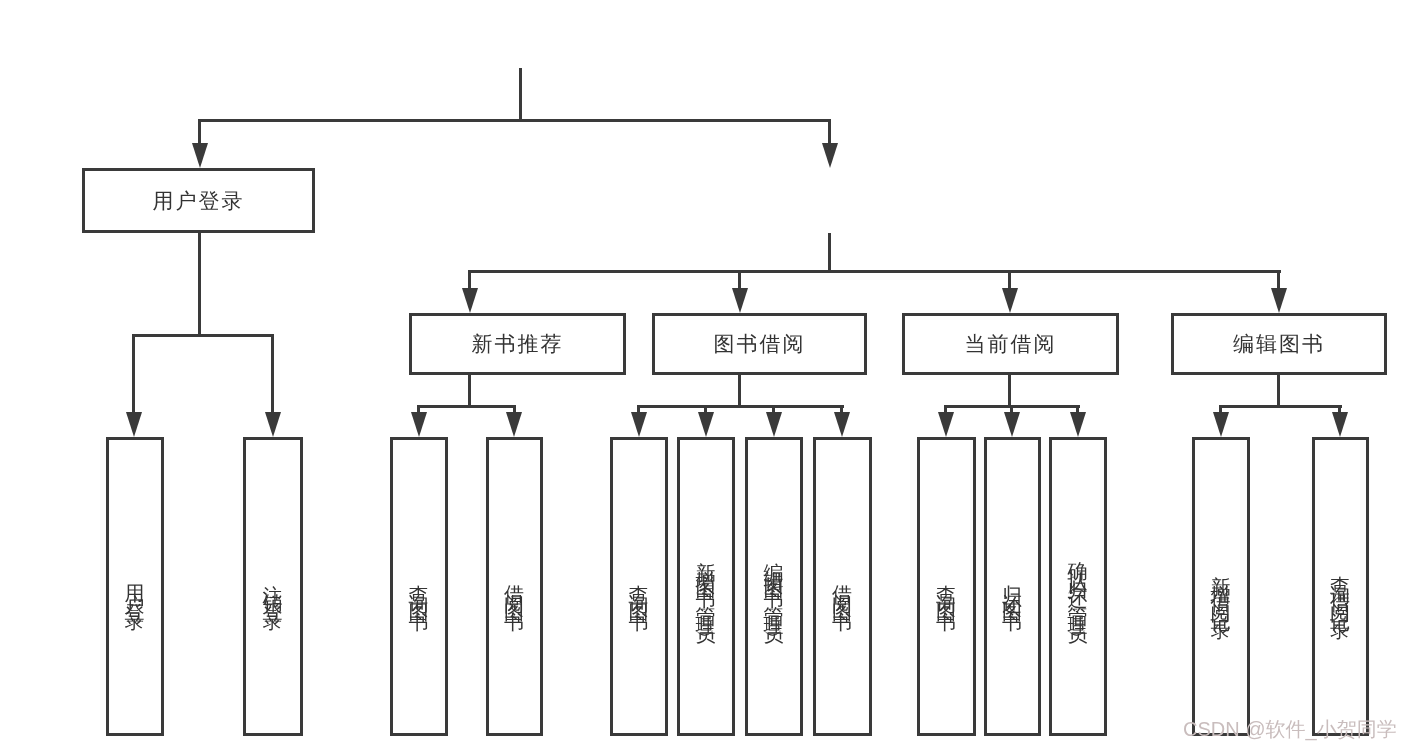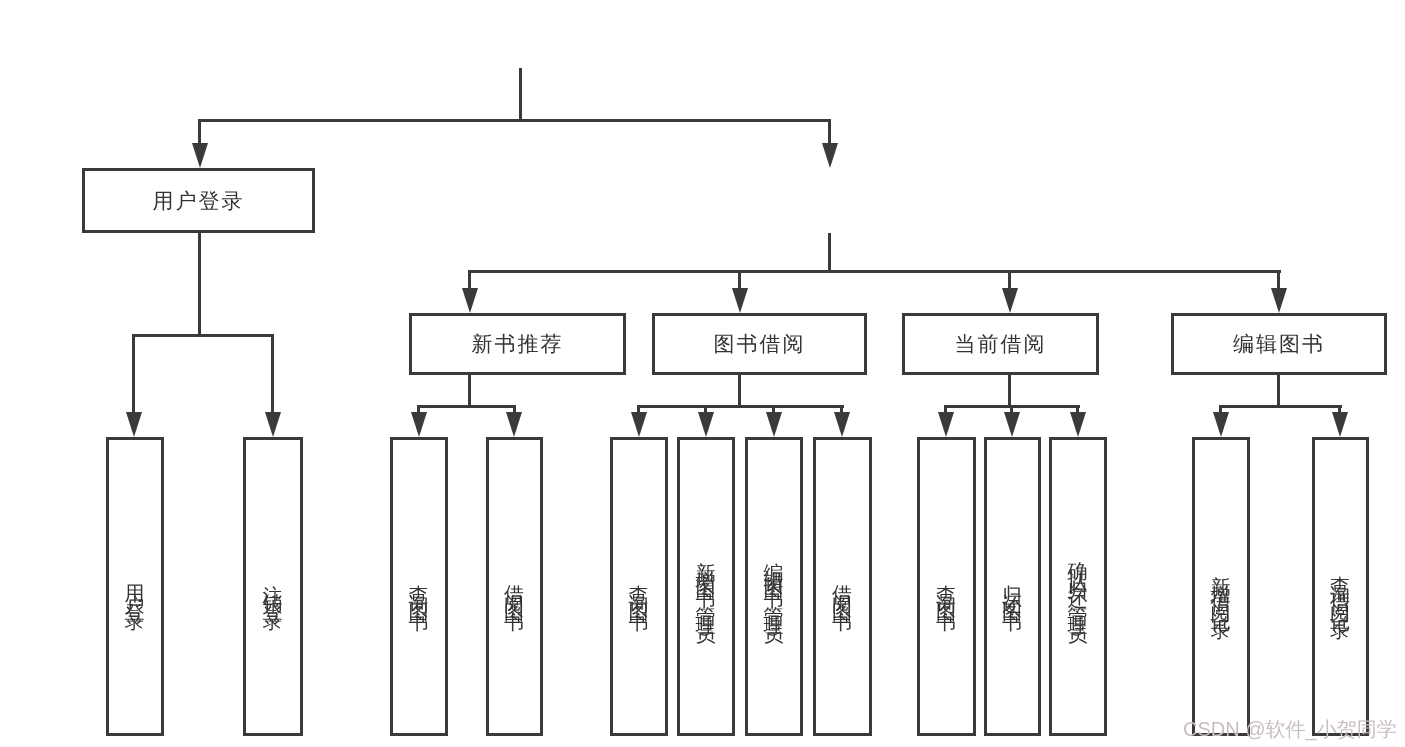--- a/index.html
+++ b/index.html
@@ -76,21 +76,21 @@
   <div class="arrow" style="left:462px; top:288px;"></div>
   <div class="vline" style="left:738px; top:270px; height:21px;"></div>
   <div class="arrow" style="left:732px; top:288px;"></div>
   <div class="vline" style="left:1008px; top:270px; height:21px;"></div>
   <div class="arrow" style="left:1002px; top:288px;"></div>
   <div class="vline" style="left:1277px; top:270px; height:21px;"></div>
   <div class="arrow" style="left:1271px; top:288px;"></div>
 
   <div class="node h-node" style="left:362px; top:313px; width:217px; height:62px;margin-left:47px;">新书推荐</div>
   <div class="node h-node" style="left:652px; top:313px; width:215px; height:62px;">图书借阅</div>
-  <div class="node h-node" style="left:902px; top:313px; width:197px; height:62px;">当前借阅</div>
+  <div class="node h-node" style="left:902px; top:313px; width:217px; height:62px;">当前借阅</div>
   <div class="node h-node" style="left:1171px; top:313px; width:216px; height:62px;">编辑图书</div>
 
   <div class="vline" style="left:468px; top:375px; height:32px;"></div>
   <div class="hline" style="left:417px; top:405px; width:99px;"></div>
   <div class="vline" style="left:417px; top:405px; height:11px;"></div>
   <div class="arrow" style="left:411px; top:412px;"></div>
   <div class="vline" style="left:513px; top:405px; height:11px;"></div>
   <div class="arrow" style="left:506px; top:412px;"></div>
 
   <div class="vline" style="left:738px; top:375px; height:32px;"></div>

